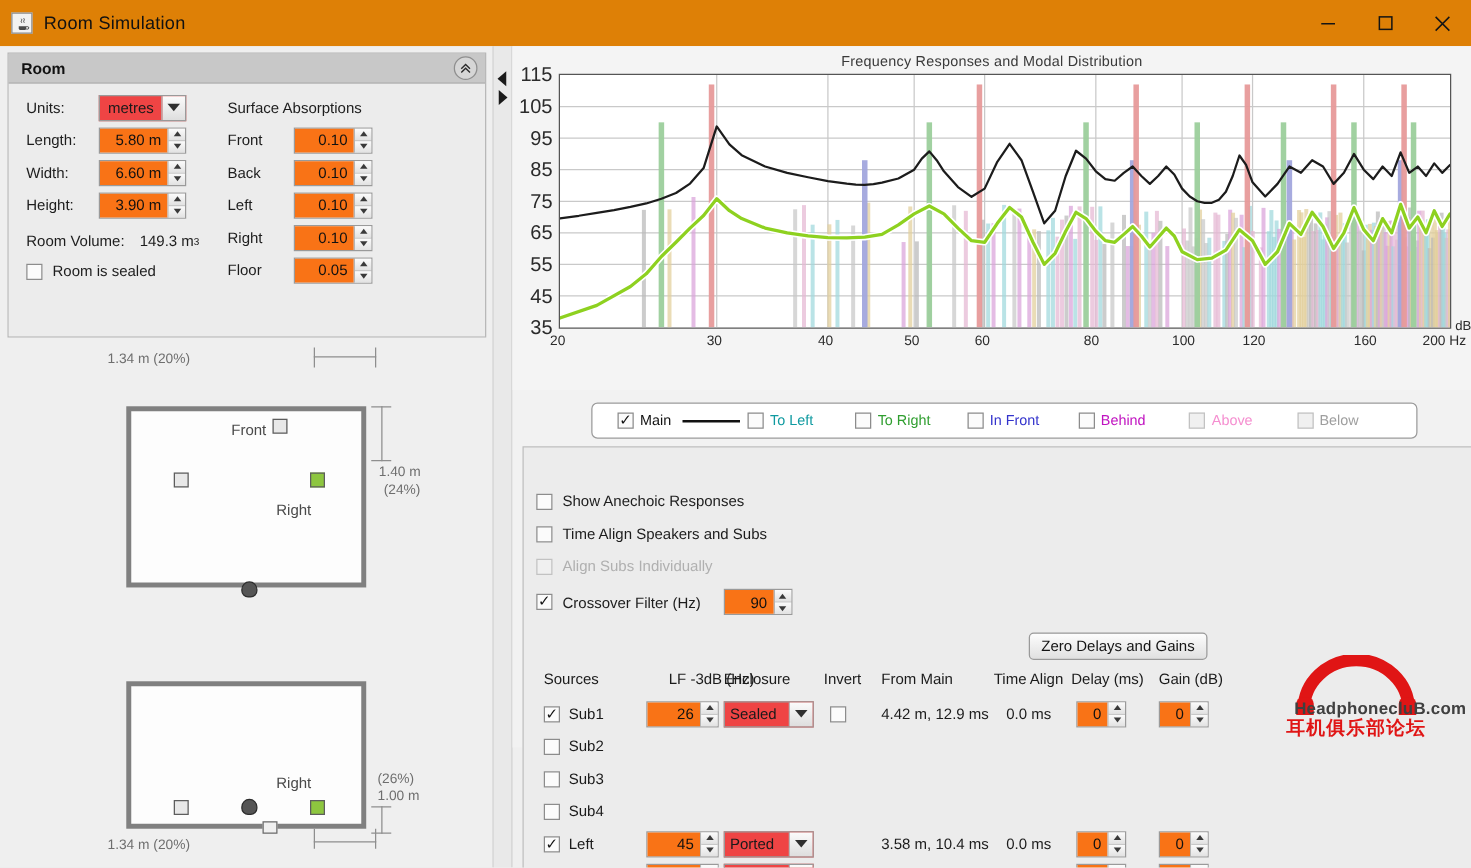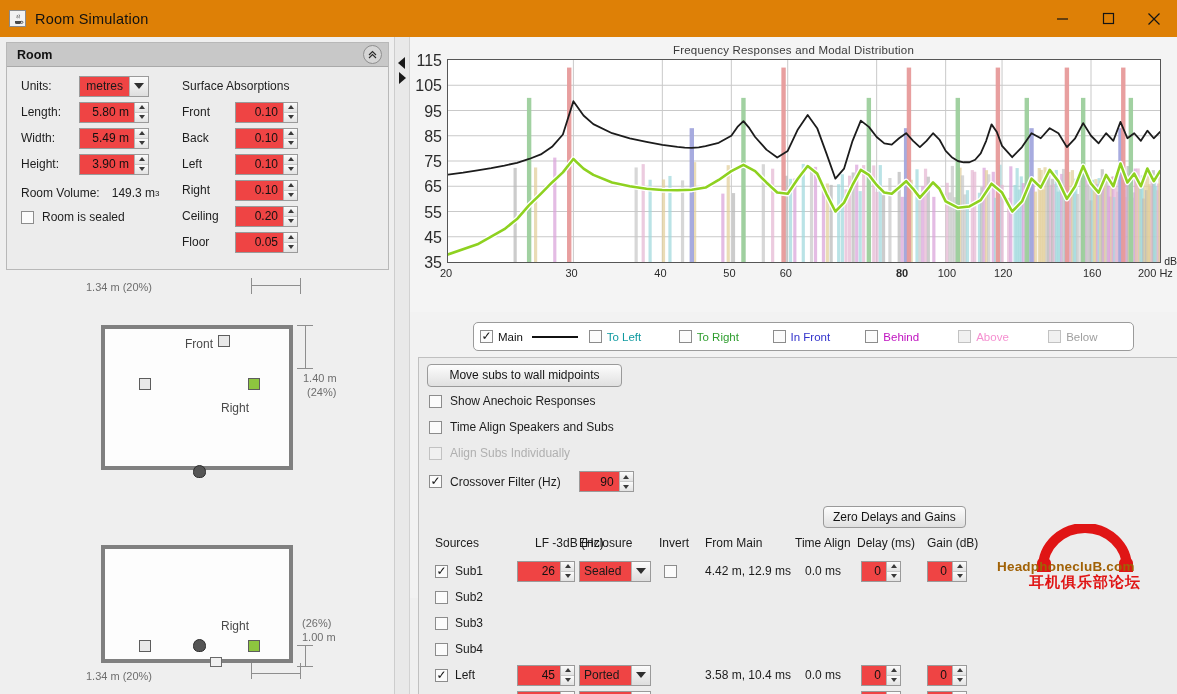--- a/index.html
+++ b/index.html
@@ -63,21 +63,21 @@
   .frow { display: flex; align-items: center; height: 26px; }
   .flabel { font-size: 12px; color: #1d1d1d; }
 
   .spin {
     display: inline-flex; height: 21px; border: 1px solid #9a9a9a; background: #fff;
     align-items: stretch;
   }
   .spin .val {
     flex: 1; text-align: right; padding: 0 5px 0 4px; font-size: 12px;
     display: flex; align-items: center; justify-content: flex-end; color: #111;
-    background: #ef4444;
+    background: #f97316;
   }
   .spin .btns { width: 14px; display: flex; flex-direction: column; border-left: 1px solid #b5b5b5; }
   .spin .btns .up, .spin .btns .dn {
     flex: 1; background: linear-gradient(#fbfbfb,#e2e2e2);
     display: flex; align-items: center; justify-content: center;
   }
   .spin .btns .dn { border-top: 1px solid #c8c8c8; }
   .tri-up { width:0;height:0;border-left:3px solid transparent;border-right:3px solid transparent;border-bottom:4px solid #3a3a3a; }
   .tri-dn { width:0;height:0;border-left:3px solid transparent;border-right:3px solid transparent;border-top:4px solid #3a3a3a; }
 
@@ -145,21 +145,21 @@
     position: absolute; left: 37px; top: 22px; width: 714px; height: 204px;
     border: 1px solid #555; background: #fff; overflow: hidden;
   }
   .ylab { position: absolute; right: 0; font-size: 16px; color: #2b2b2b; text-align: right; }
   .xlab { position: absolute; font-size: 11px; color: #2b2b2b; }
 
   
   #legend {
     position: absolute; left: 63px; top: 285px; width: 661px; height: 29px;
     border: 1px solid #9b9b9b; border-radius: 5px; background: #fff;
-    display: flex; align-items: center; padding: 0 6px;
+    display: flex; align-items: center; padding: 0 20px;
   }
   #legend .lgitem { display: flex; align-items: center; gap: 5px; margin-right: 4px; }
   #legend .lgtxt { font-size: 11.5px; }
   #legend .lgline { width: 46px; height: 0; border-top: 2px solid #111; }
 
   
   #src-panel {
     position: absolute; left: 8px; top: 320px; width: 947px; height: 366px;
     background: #ececec; border: 1px solid #c0c0c0;
   }
@@ -171,21 +171,21 @@
   
   #tbl-head { position: absolute; left: 8px; top: 178px; width: 920px; height: 18px; }
   #tbl-head .th { position: absolute; font-size: 12px; color: #1b1b1b; white-space: nowrap; }
   .trow { position: absolute; left: 8px; width: 920px; height: 26px; }
   .trow .cell { position: absolute; top: 0; height: 26px; display: flex; align-items: center; }
   .statxt { font-size: 12px; color: #1b1b1b; white-space: nowrap; }
 
   
   #watermark { position: absolute; right: 4px; bottom: 2px; width: 176px; height: 72px; pointer-events: none; }
   #wm-sub { position: absolute; width: 176px; text-align: center; bottom: 4px; font-size: 15px; font-weight: bold; color: #e01515; letter-spacing: 1px; }
-  #wm-main { position: absolute; width: 176px; text-align: left; bottom: 22px; font-size: 13.5px; font-weight: bold; color: #a16207; letter-spacing: .2px; }
+  #wm-main { position: absolute; width: 176px; text-align: right; bottom: 22px; font-size: 13.5px; font-weight: bold; color: #404040; letter-spacing: .2px; }
 </style>
 </head>
 <body>
 
 <div id="app">
 
   <div id="top-strip">
     <div class="corner"></div>
   </div>
 
@@ -251,21 +251,21 @@
                   </div>
                   <div class="dn">
                     <i class="tri-dn"></i>
                   </div>
                 </div>
             </div>
           </div>
           <div class="frow">
             <div class="flabel" style="width:58px;">Width:</div>
             <div class="spin" style="width:70px;">
-              <div class="val">5.49 m</div>
+              <div class="val">6.60 m</div>
               <div class="btns">
                   <div class="up">
                     <i class="tri-up"></i>
                   </div>
                   <div class="dn">
                     <i class="tri-dn"></i>
                   </div>
                 </div>
             </div>
           </div>
@@ -350,34 +350,20 @@
                     <div class="up">
                       <i class="tri-up"></i>
                     </div>
                     <div class="dn">
                       <i class="tri-dn"></i>
                     </div>
                   </div>
                 </div>
               </div>
               <div class="frow">
-                <div class="flabel" style="width:53px;">Ceiling</div>
-                <div class="spin" style="width:63px;">
-                  <div class="val">0.20</div>
-                  <div class="btns">
-                    <div class="up">
-                      <i class="tri-up"></i>
-                    </div>
-                    <div class="dn">
-                      <i class="tri-dn"></i>
-                    </div>
-                  </div>
-                </div>
-              </div>
-              <div class="frow">
                 <div class="flabel" style="width:53px;">Floor</div>
                 <div class="spin" style="width:63px;">
                   <div class="val">0.05</div>
                   <div class="btns">
                     <div class="up">
                       <i class="tri-up"></i>
                     </div>
                     <div class="dn">
                       <i class="tri-dn"></i>
                     </div>
@@ -455,21 +441,21 @@
           <div class="ylab" style="width: 32px; left: 0px; top: 65.5px;">95</div>
           <div class="ylab" style="width: 32px; left: 0px; top: 40.25px;">105</div>
           <div class="ylab" style="width: 32px; left: 0px; top: 15px;">115</div>
         </div>
       <div id="x-ticks">
           <div class="xlab" style="left: 30px; top: 230px;">20</div>
           <div class="xlab" style="left: 155.377px; top: 230px;">30</div>
           <div class="xlab" style="left: 244.333px; top: 230px;">40</div>
           <div class="xlab" style="left: 313.333px; top: 230px;">50</div>
           <div class="xlab" style="left: 369.71px; top: 230px;">60</div>
-          <div class="xlab" style="left: 486px; top: 230px; font-weight: bold;">80</div>
+          <div class="xlab" style="left: 457px; top: 230px;">80</div>
           <div class="xlab" style="left: 527.667px; top: 230px;">100</div>
           <div class="xlab" style="left: 584.044px; top: 230px;">120</div>
           <div class="xlab" style="left: 673px; top: 230px;">160</div>
           <div class="xlab" style="left: 728px; top: 230px;">200 Hz</div>
         </div>
       <div id="plot">
         <svg id="plot-svg" width="712" height="202" viewBox="0 0 712 202" preserveAspectRatio="none">
             <line x1="0" y1="176.75" x2="712" y2="176.75" stroke="#c9c9c9" stroke-width="1"></line>
             <line x1="0" y1="151.5" x2="712" y2="151.5" stroke="#c9c9c9" stroke-width="1"></line>
             <line x1="0" y1="126.25" x2="712" y2="126.25" stroke="#c9c9c9" stroke-width="1"></line>
@@ -693,23 +679,20 @@
           <span class="lgtxt" style="color: rgb(245, 143, 208);">Above</span>
         </div>
         <div class="lgitem" style="width: 80px;">
           <span class="cbx disabled"></span>
           <span class="lgtxt" style="color: rgb(158, 158, 158);">Below</span>
         </div>
       </div>
 
     <div id="src-panel">
 
-      <div class="ctl-row" style="left:8px; top:6px;">
-        <span class="btn" style="width:195px; height:23px;">Move subs to wall midpoints</span>
-      </div>
 
       <div class="ctl-row" style="left:10px; top:36px;">
         <span class="cbx"></span>
         <span class="ctl-lab">Show Anechoic Responses</span>
       </div>
 
       <div class="ctl-row" style="left:10px; top:62px;">
         <span class="cbx"></span>
         <span class="ctl-lab">Time Align Speakers and Subs</span>
       </div>

